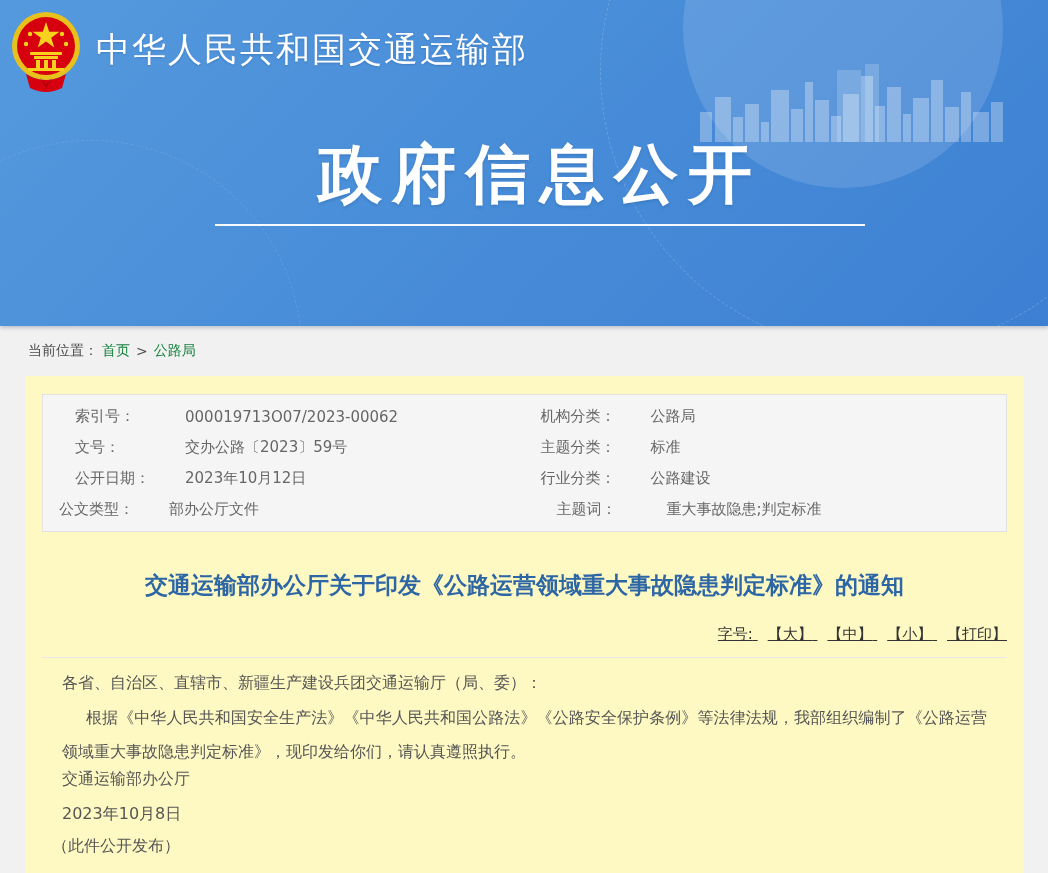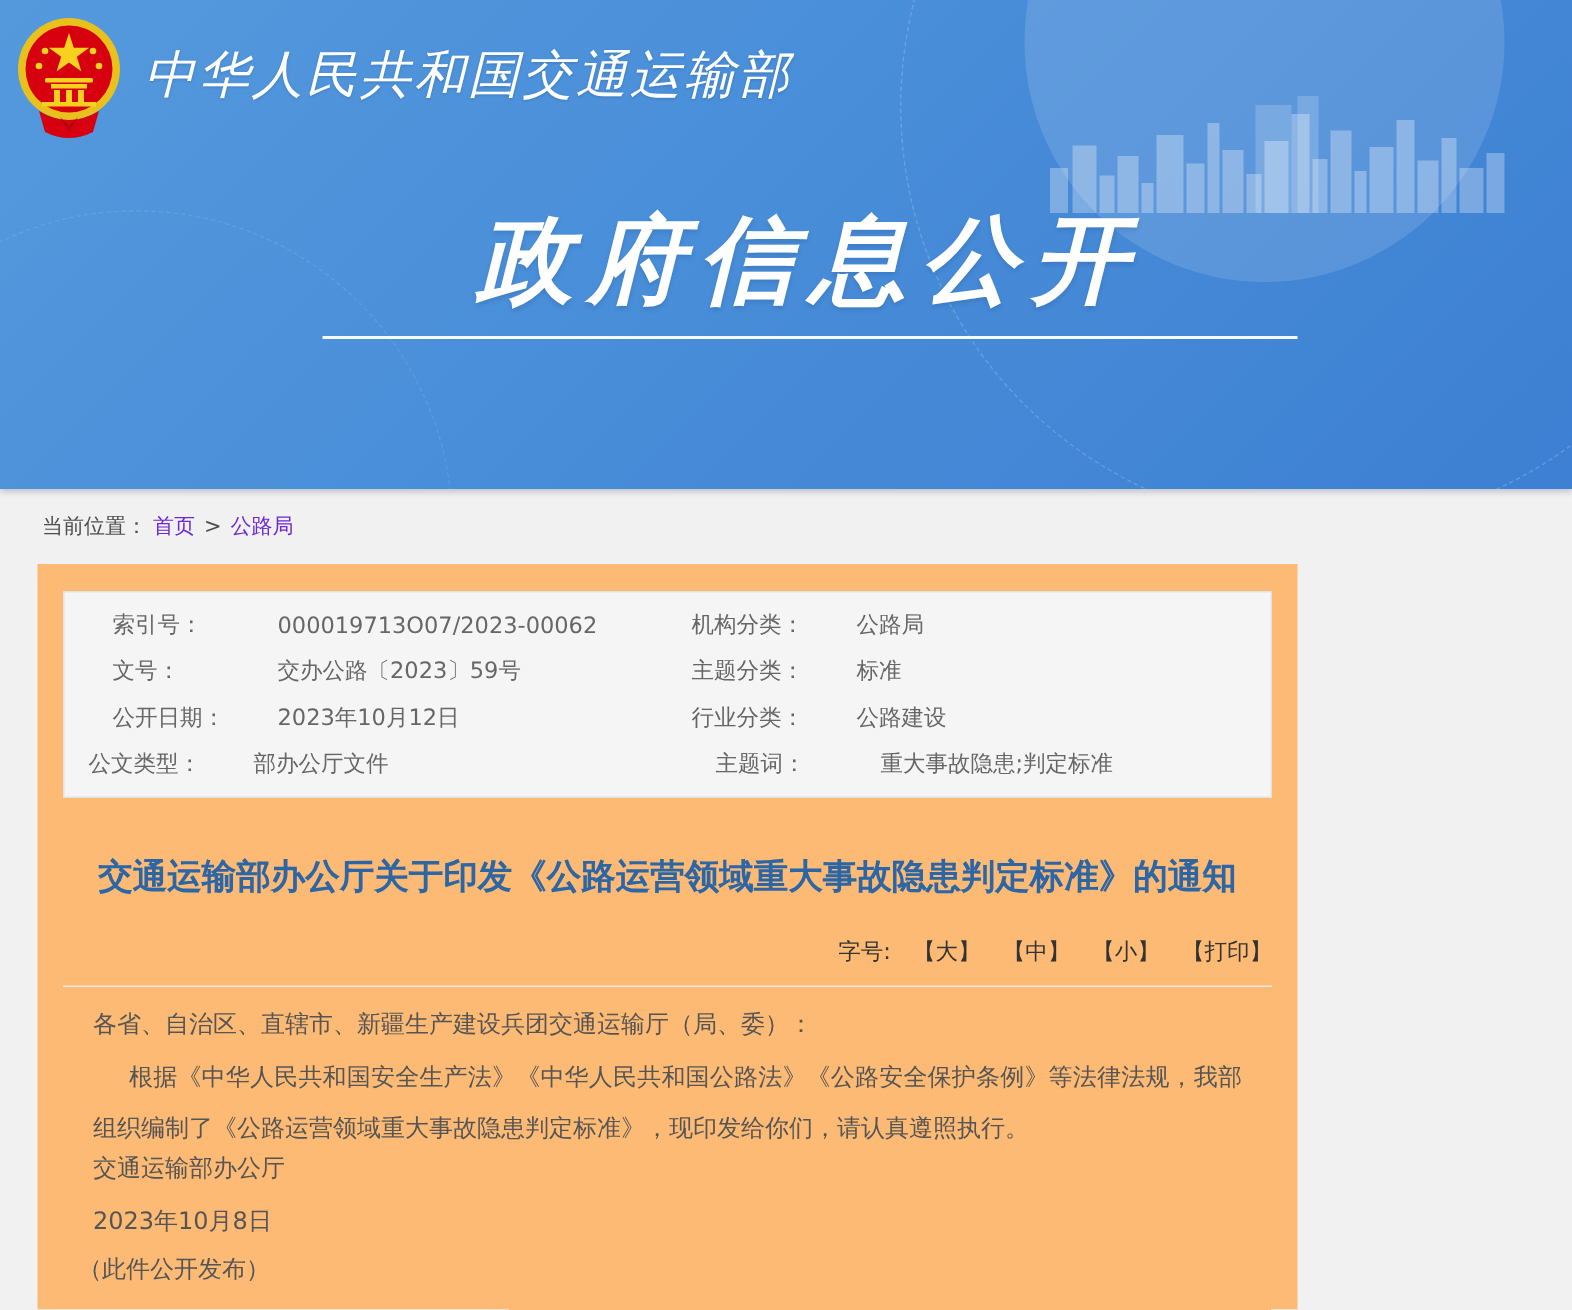--- a/index.html
+++ b/index.html
@@ -7,21 +7,20 @@
     width:1048px;height:873px;overflow:hidden;
     background:#f1f1f1;
     font-family:"DejaVu Sans","Liberation Sans",sans-serif;
   }
   
   .header{
     position:relative;height:326px;
     background:linear-gradient(135deg,#5599dd 0%,#4a8fd9 40%,#3d80d3 100%);
     overflow:hidden;
     box-shadow:0 2px 4px rgba(40,60,90,.25);
-    font-style:italic;
   }
   .deco-circle{
     position:absolute;left:683px;top:-132px;width:320px;height:320px;
     border-radius:50%;background:rgba(255,255,255,.13);
   }
   .deco-ring1{
     position:absolute;left:600px;top:-210px;width:560px;height:560px;
     border-radius:50%;border:1px dashed rgba(255,255,255,.18);
   }
   .deco-ring2{
@@ -46,45 +45,45 @@
     line-height:72px;text-shadow:0 2px 3px rgba(20,60,110,.18);
   }
   .banner-underline{
     width:650px;margin:14px auto 0;border-bottom:2px solid rgba(255,255,255,.95);
   }
   
   .breadcrumb{
     height:50px;display:flex;align-items:center;
     padding-left:28px;font-size:14px;color:#4d4d4d;background:#f1f1f1;
   }
-  .breadcrumb a{color:#6d28d9;text-decoration:none;margin:0 4px;cursor:pointer;}
+  .breadcrumb a{color:#15803d;text-decoration:none;margin:0 4px;cursor:pointer;}
   .crumb-sep{margin:0 2px;color:#4d4d4d;}
   
   .card{
-    margin:0 24px 0 25px;width:840px;height:497px;box-sizing:border-box;
-    background:#fdba74;padding:18px 17px 0 17px;
+    margin:0 24px 0 25px;width:999px;height:497px;box-sizing:border-box;
+    background:#fef9c3;padding:18px 17px 0 17px;
   }
   
   .meta{
     background:#f5f5f5;border:1px solid #e2e2e2;
     display:grid;grid-template-columns:1fr 1fr;padding:6px 0;
   }
   .meta-cell{display:flex;align-items:center;height:31px;font-size:15px;color:#666;}
   .meta-label{flex:0 0 110px;}
   .meta-cell.left .meta-label{margin-left:32px;}
   .meta-cell.right .meta-label{margin-left:16px;}
   .meta-value{color:#666;}
   
   .doc-title{
     margin-top:38px;text-align:center;
     font-size:23px;font-weight:bold;color:#2d66a5;line-height:30px;
   }
   .tools{
     margin-top:24px;text-align:right;font-size:15px;color:#333;
-    padding-bottom:13px;border-bottom:1px solid #e8e8e8;line-height:20px;
+    padding-bottom:13px;border-bottom:1px solid #e8e8e8;line-height:20px;text-decoration:underline;
   }
   .tools .tool-link{color:#333;text-decoration:none;margin-left:10px;cursor:pointer;}
   .doc-body{padding:0 20px;font-size:16px;color:#555;}
   .greeting{margin-top:15px;line-height:20px;}
   .para{margin-top:8px;line-height:34px;text-indent:1.5em;text-align:justify;}
   .signature{text-align:left;line-height:20px;}
   .doc-date{margin-top:15px;line-height:20px;}
   .publish-note{margin-top:12px;margin-left:-10px;line-height:20px;}
 </style>
 </head>

